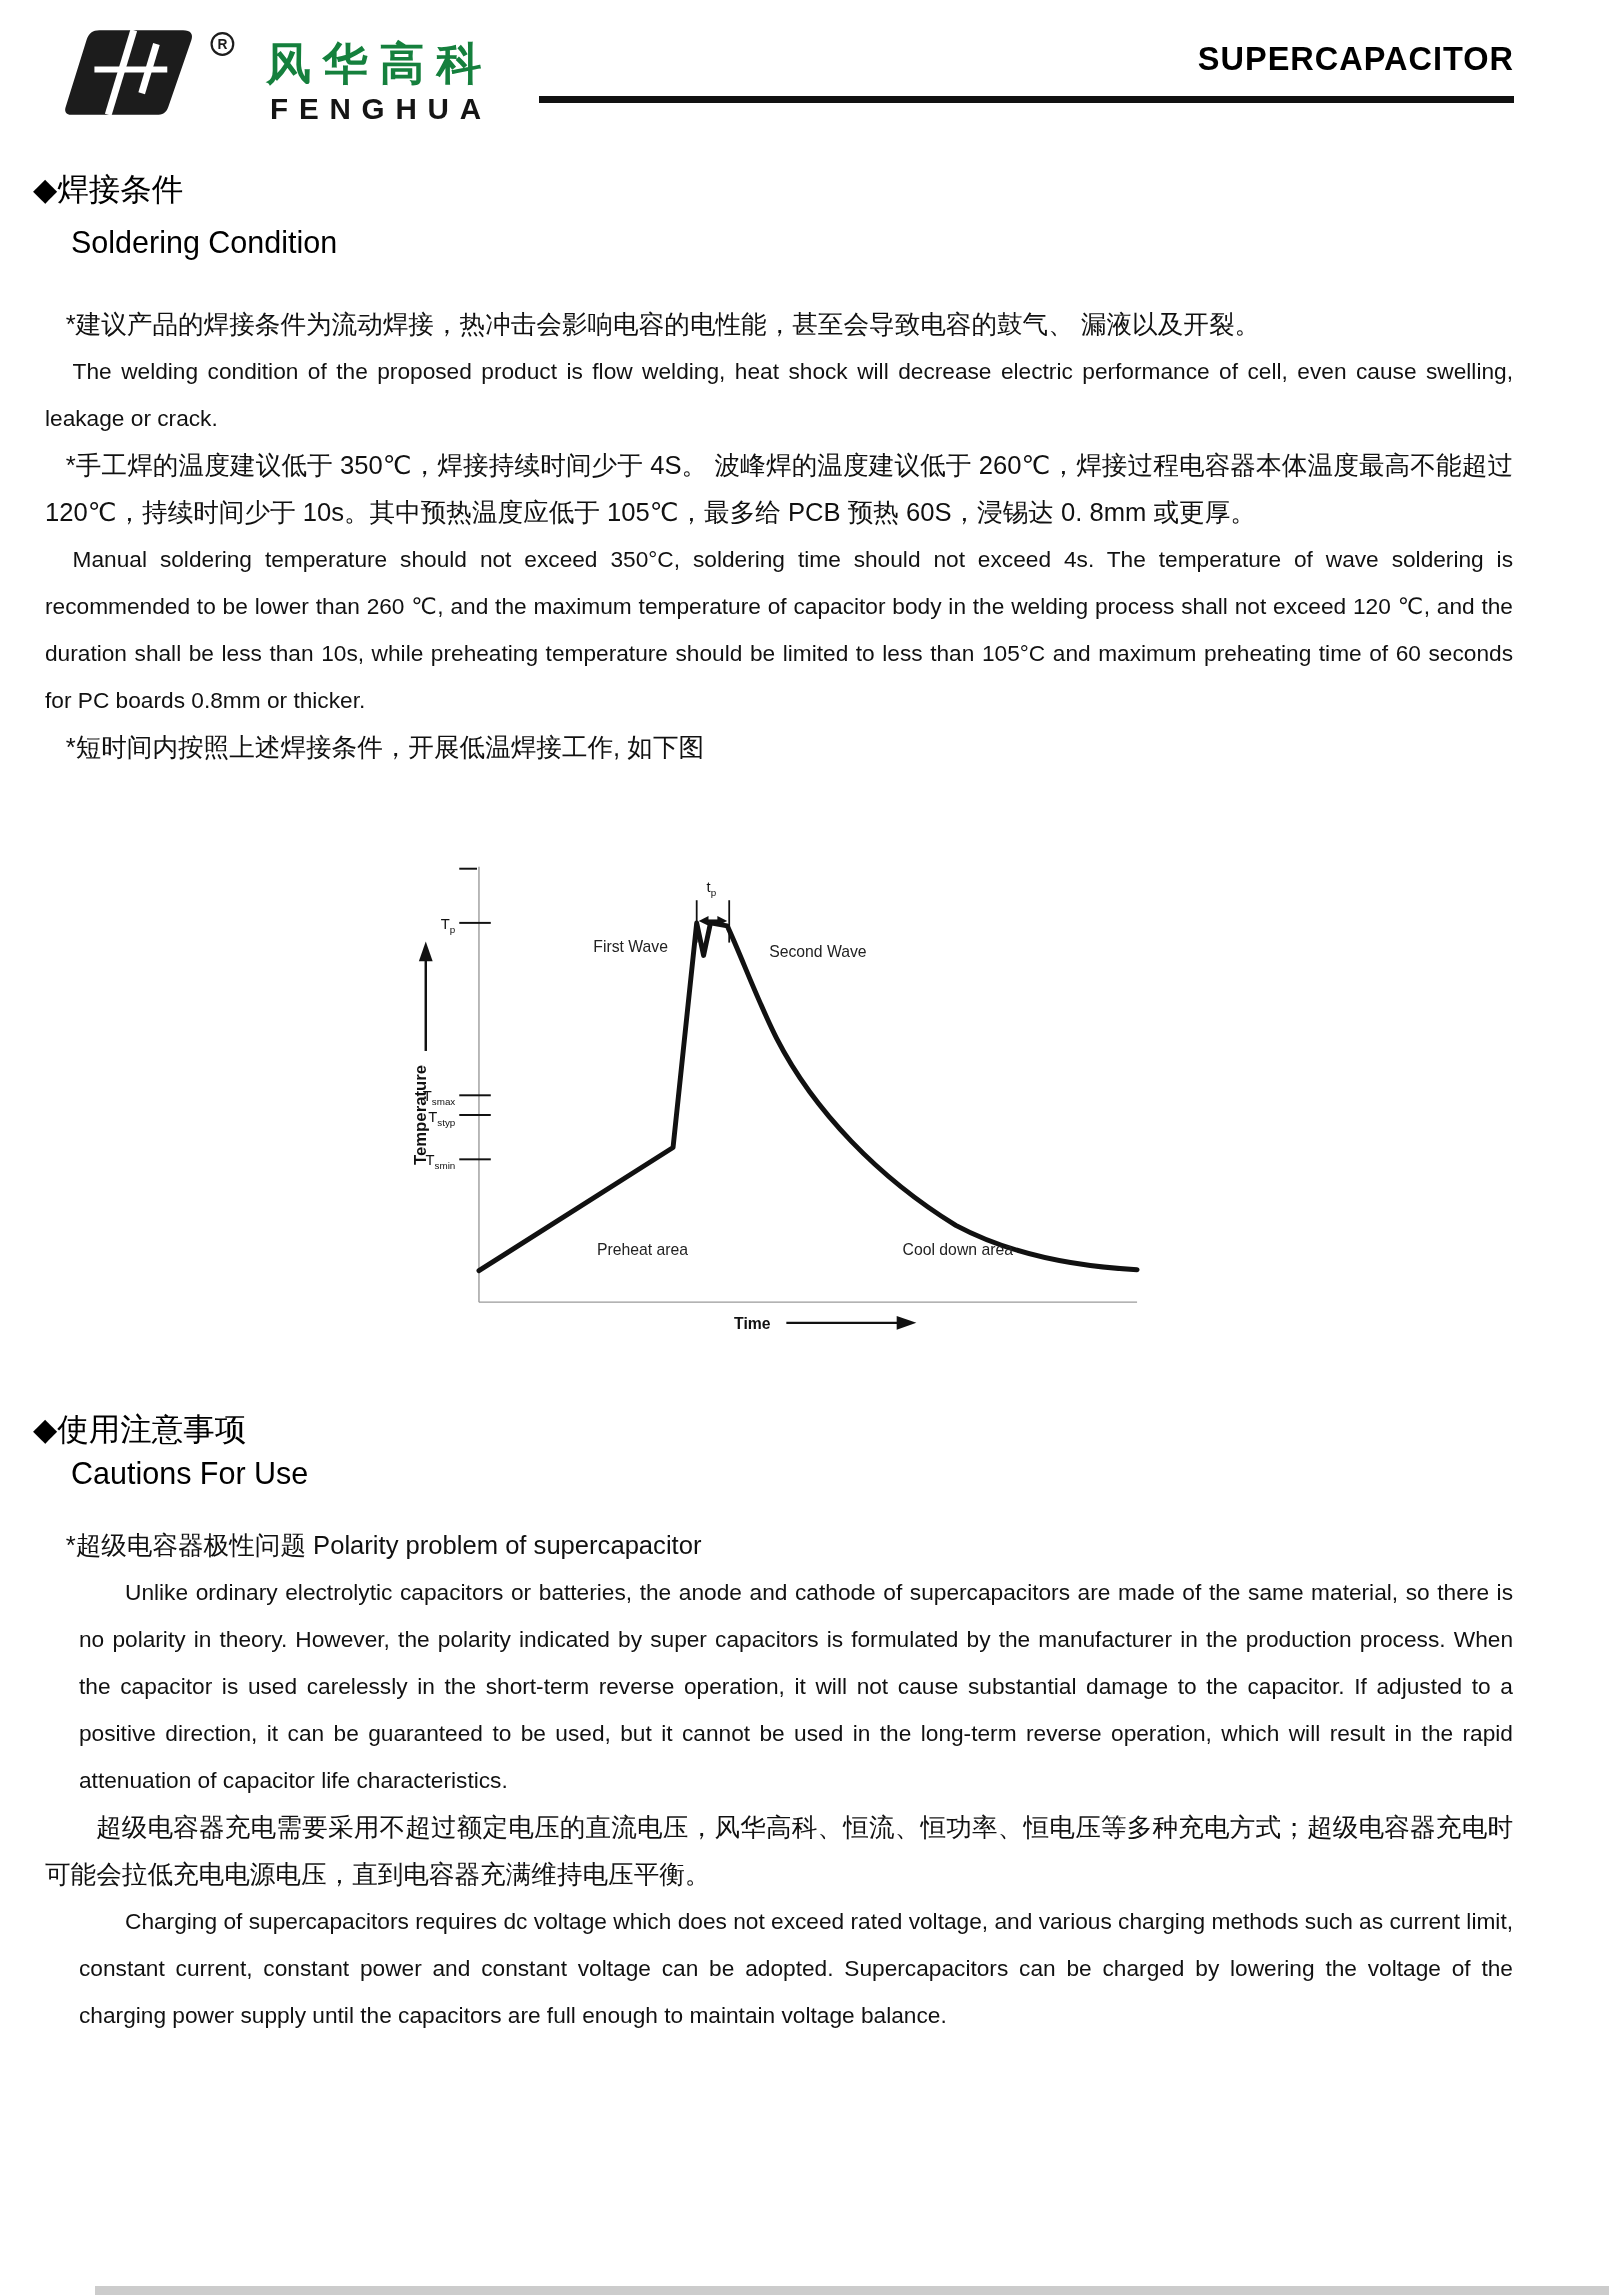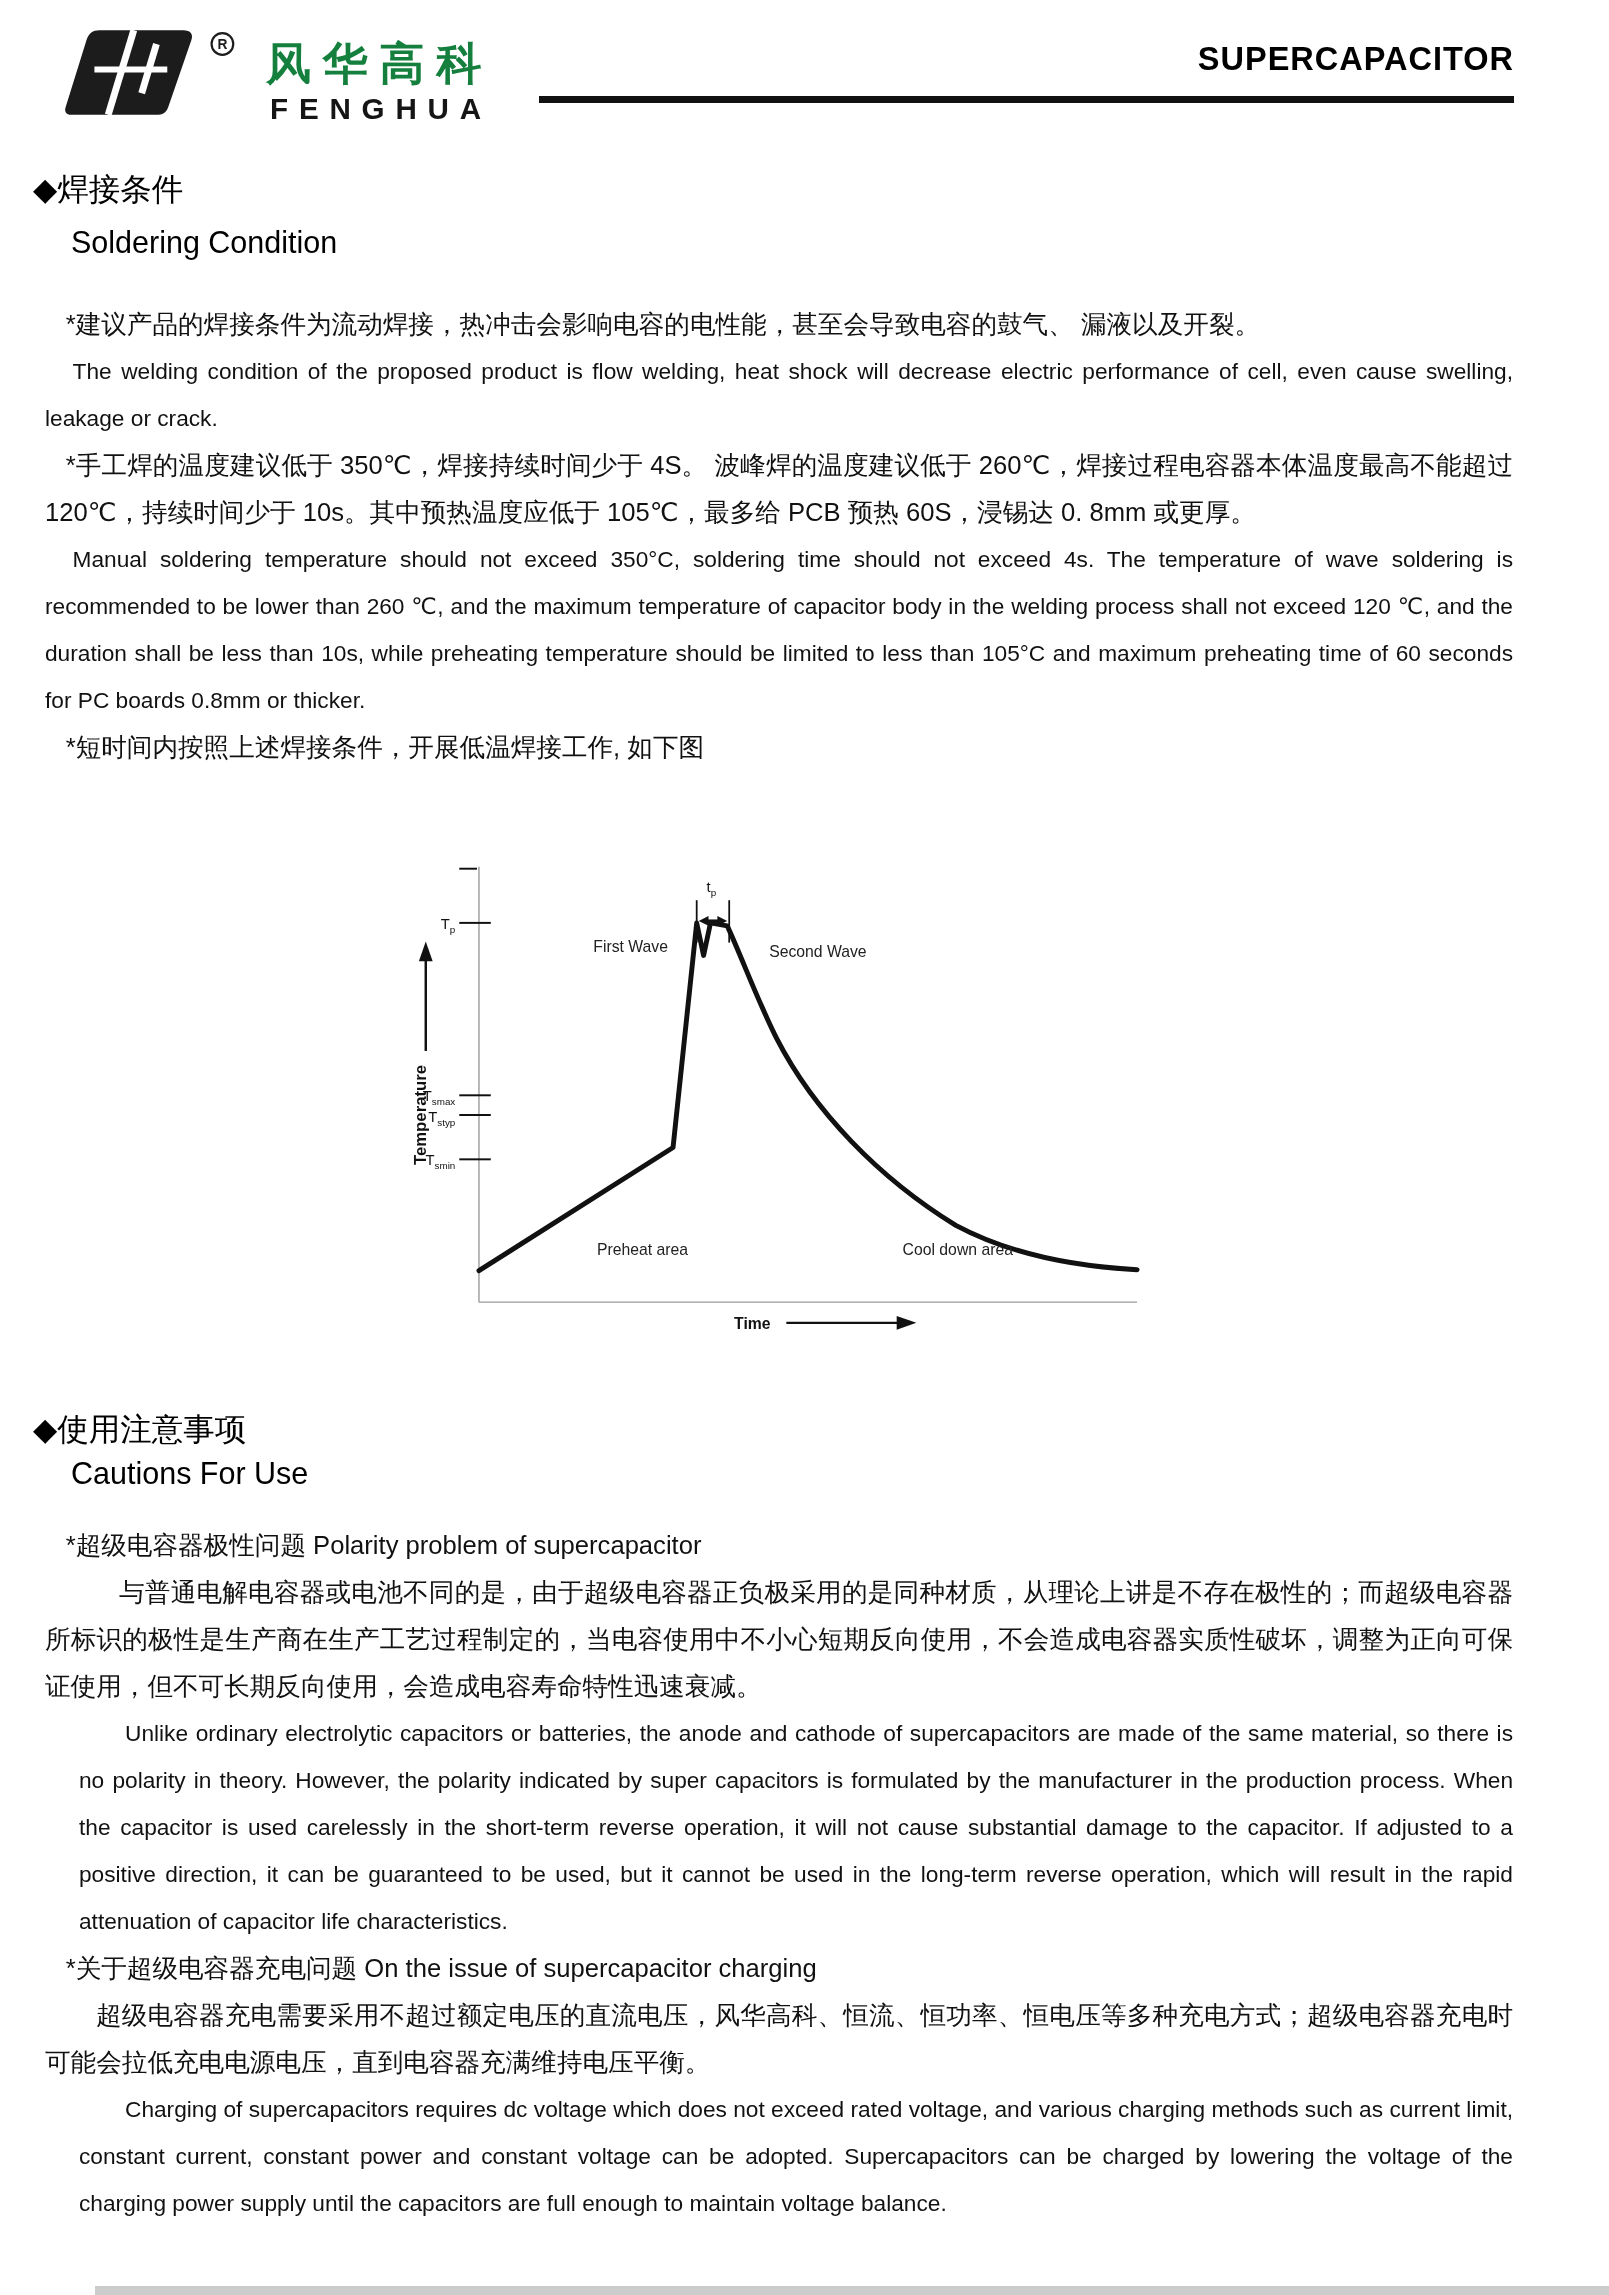--- a/index.html
+++ b/index.html
@@ -107,21 +107,19 @@
     <line x1="528" y1="481" x2="642" y2="481" stroke="#111" stroke-width="2.5"></line>
     <polygon points="660,481 640,474 640,488" fill="#111"></polygon>
   </svg>
 </div>
 
 <div class="sec-head-cn" id="sec2-cn">◆使用注意事项</div>
 <div class="sec-head-en" id="sec2-en">Cautions For Use</div>
 
 <div class="bodyblock" id="block-cautions">
   <p class="zh">*超级电容器极性问题  Polarity problem of supercapacitor</p>
-  <p class="zh-body">与普通电解电容器或电池不同的是，由于超级电容器正负极采用的是同种材质，从理论上讲是不存在极性的；而超级电容器所标识的极性是生产商在生产工艺过程制定的，当电容使用中不小心短期反向使用，不会造成电容器实质性破坏，调整为正向可保证使用，但不可长期反向使用，会造成电容寿命特性迅速衰减。</p>
   <p class="en-body">Unlike ordinary electrolytic capacitors or batteries, the anode and cathode of supercapacitors are made of the same material, so there is no polarity in theory. However, the polarity indicated by super capacitors is formulated by the manufacturer in the production process. When the capacitor is used carelessly in the short-term reverse operation, it will not cause substantial damage to the capacitor. If adjusted to a positive direction, it can be guaranteed to be used, but it cannot be used in the long-term reverse operation, which will result in the rapid attenuation of capacitor life characteristics.</p>
-  <p class="zh">*关于超级电容器充电问题  On the issue of supercapacitor charging</p>
   <p class="zh-body2">超级电容器充电需要采用不超过额定电压的直流电压，风华高科、恒流、恒功率、恒电压等多种充电方式；超级电容器充电时可能会拉低充电电源电压，直到电容器充满维持电压平衡。</p>
   <p class="en-body">Charging of supercapacitors requires dc voltage which does not exceed rated voltage, and various charging methods such as current limit, constant current, constant power and constant voltage can be adopted. Supercapacitors can be charged by lowering the voltage of the charging power supply until the capacitors are full enough to maintain voltage balance.</p>
 </div>
 
 <div class="footer-strip"></div>
 
 
 </body></html>

